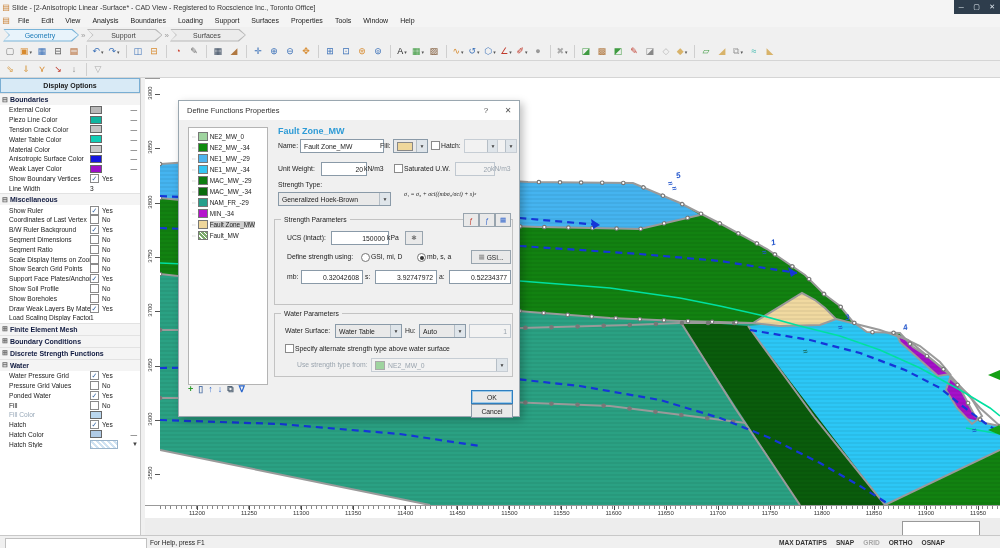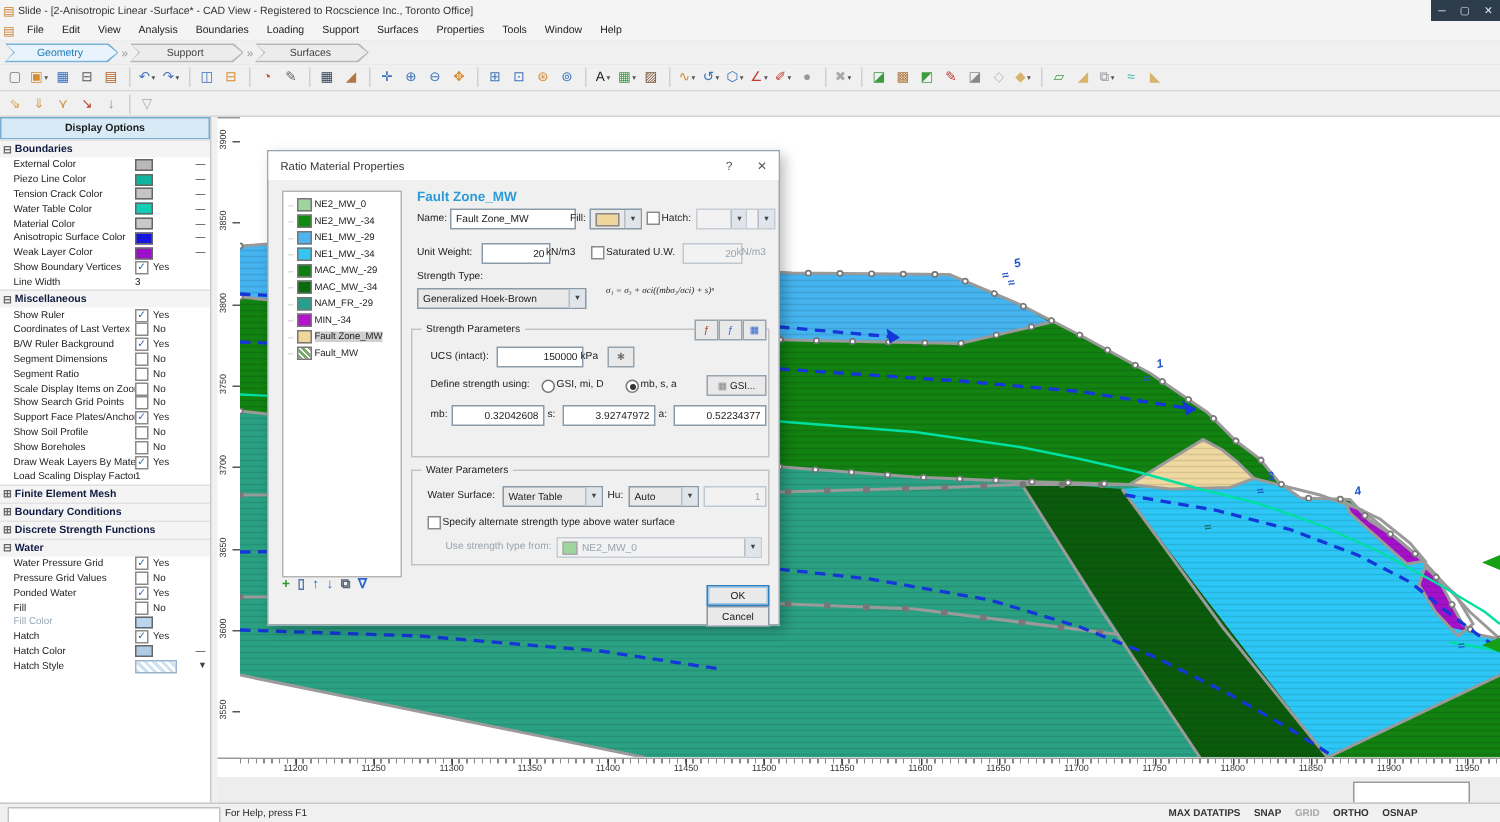--- a/index.html
+++ b/index.html
@@ -704,21 +704,21 @@
         <span class="clabel" style="left: 685px; top: 235px; color: rgb(34, 85, 204);">3</span>
         <span class="clabel" style="left: 678px; top: 245px; color: rgb(34, 85, 204);">≈</span>
         <span class="clabel" style="left: 743px; top: 245px; color: rgb(34, 85, 204);">4</span>
         <span class="clabel" style="left: 643px; top: 269px; color: rgb(27, 110, 96);">≈</span>
         <span class="clabel" style="left: 812px; top: 348px; color: rgb(34, 85, 204);">≈</span>
       </div>
   </div>
 
   <div class="dialog">
     <div class="dtitle">
-      <span>Ratio Material Properties</span>
+      <span>Define Functions Properties</span>
     </div>
     <div class="dctl" style="right:22px;">?</div>
     <div class="dctl" style="right:0;">✕</div>
 
     <div class="mlist" id="mlist">
         <div class="mitem">
           <span class="tree">┄</span>
           <span class="msw" style="background: rgb(159, 212, 159);"></span>
           <span class="mname">NE2_MW_0</span>
         </div>

